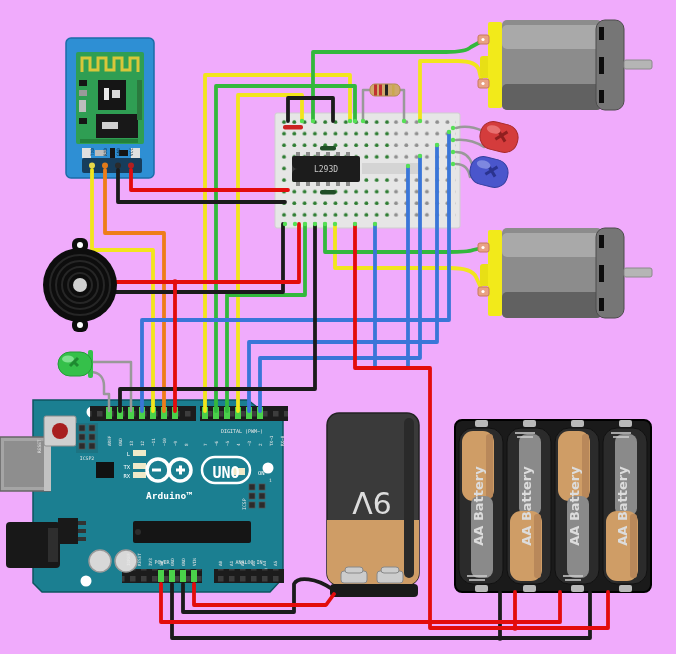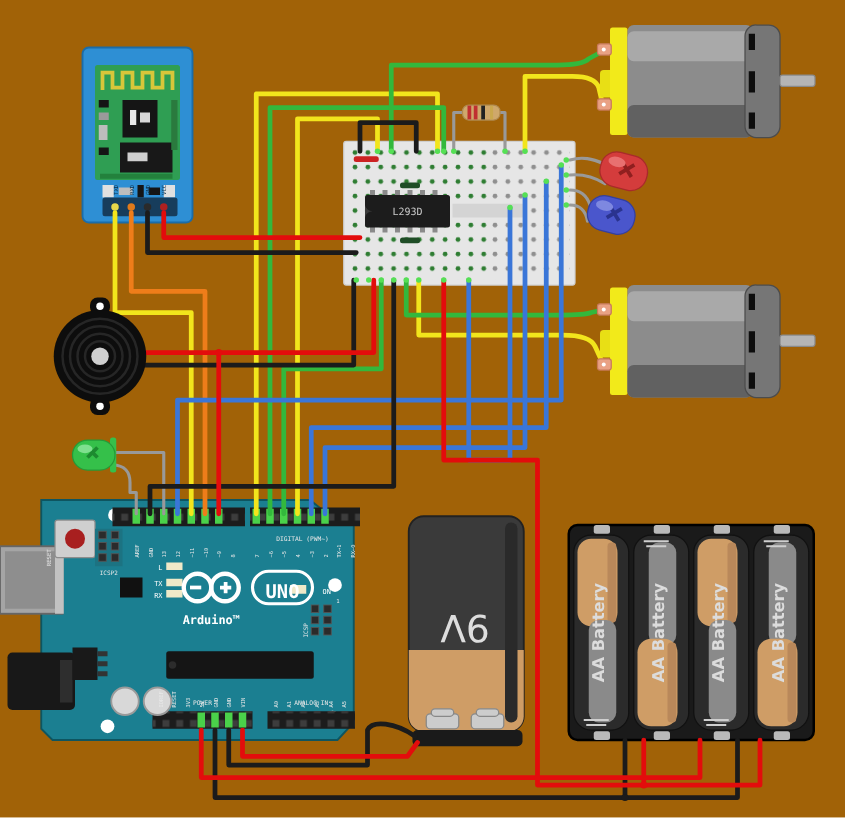--- a/index.html
+++ b/index.html
@@ -1,16 +1,16 @@
 <!DOCTYPE html>
 <html><head>
 <meta charset="utf-8">
 <style>
   html,body{margin:0;padding:0;background:#ffffff;}
-  #stage{position:relative;width:676px;height:654px;background:#a16207;overflow:hidden;
+  #stage{position:relative;width:676px;height:654px;background:#f0abfc;overflow:hidden;
          font-family:"DejaVu Sans Mono", monospace;}
   svg{position:absolute;left:0;top:0;}
   text{user-select:none;}
 </style>
 </head>
 <body>
 
 <div id="stage">
 <svg width="676" height="654" viewBox="0 0 676 654" xmlns="http://www.w3.org/2000/svg">
 

